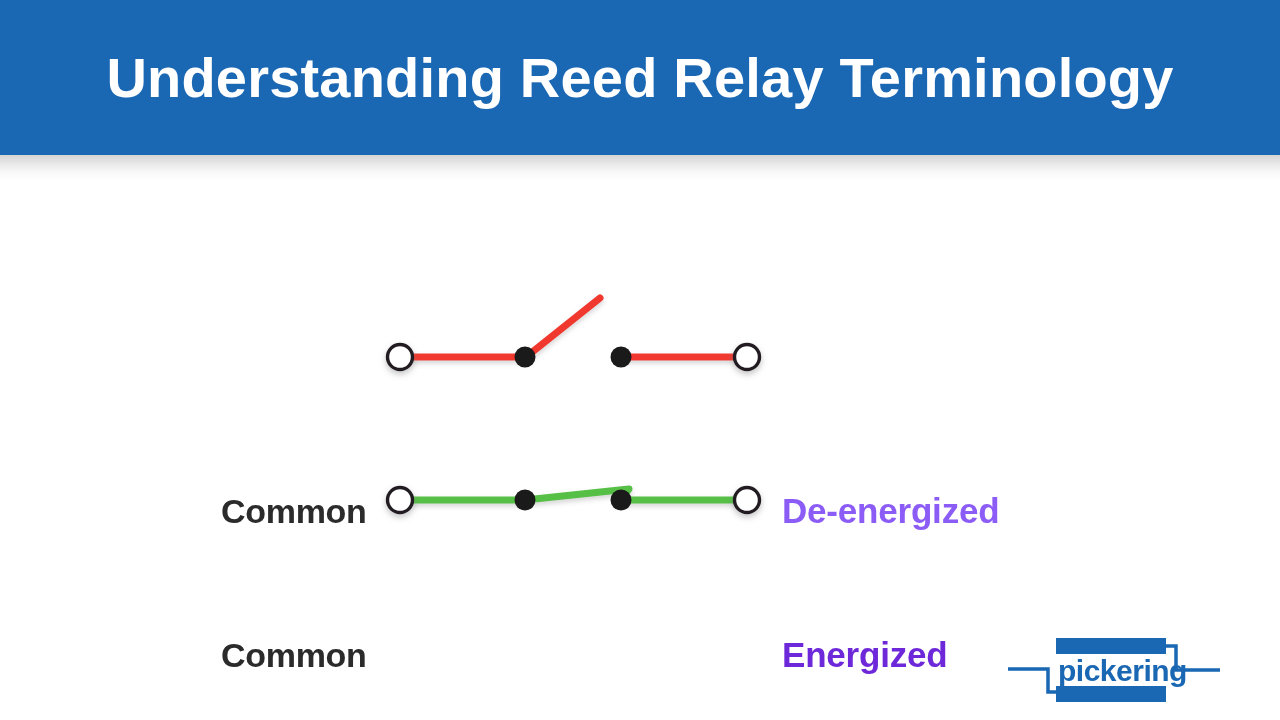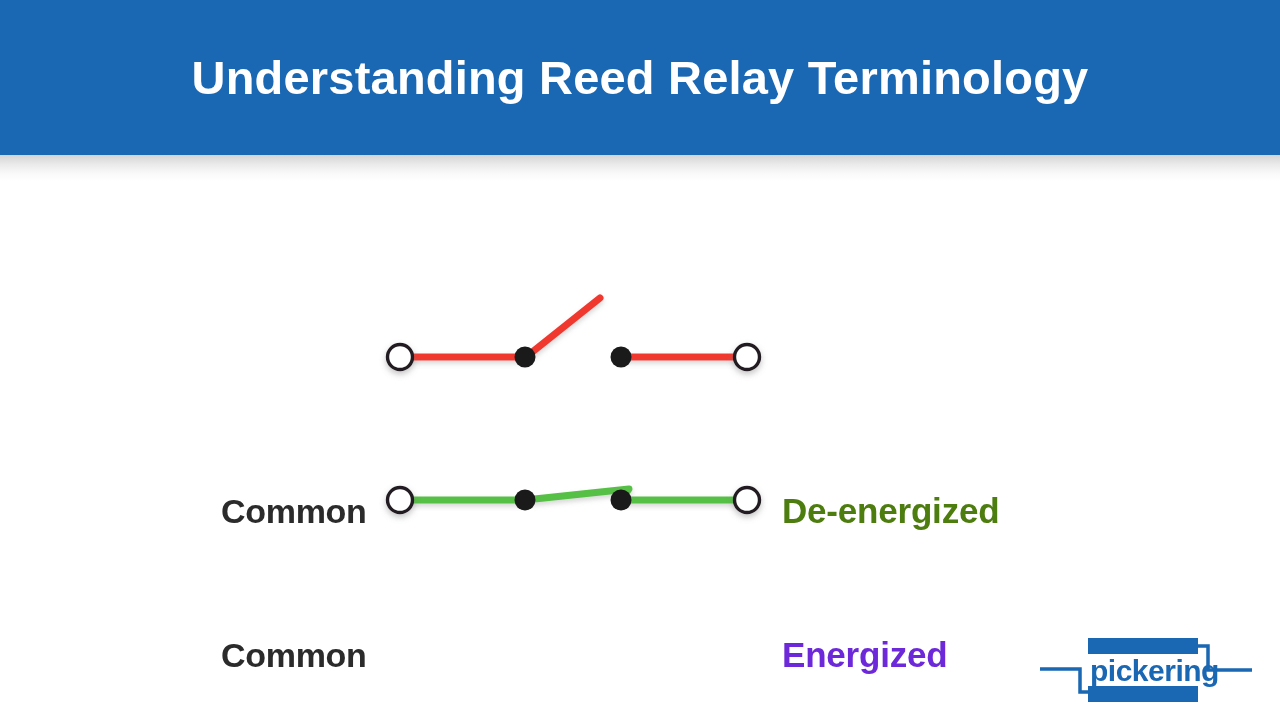--- a/index.html
+++ b/index.html
@@ -33,21 +33,21 @@
     box-sizing: border-box;
     display: flex;
     align-items: center;
     justify-content: center;
     z-index: 3;
   }
   .header-title {
     color: #ffffff;
     font-family: "Liberation Sans", sans-serif;
     font-weight: bold;
-    font-size: 47px;
+    font-size: 56px;
     letter-spacing: 0.2px;
     line-height: 1;
     text-align: center;
     white-space: nowrap;
     margin: 0;
     padding: 0;
   }
   .header-shadow {
     position: absolute;
     left: 0;
@@ -92,32 +92,32 @@
     color: #2b2b2b;
     letter-spacing: -0.3px;
   }
   .lbl-common-1 { left: 221px; top: 339px; }
   .lbl-common-2 { left: 221px; top: 483px; }
 
   .lbl-state { font-size: 35px; letter-spacing: -0.2px; }
   .lbl-deenergized {
     left: 782px;
     top: 338px;
-    color: #4d7c0f;
+    color: #8b5cf6;
   }
   .lbl-energized {
     left: 782px;
     top: 482px;
     color: #6d28d9;
   }
 
   
   .logo {
     position: absolute;
-    left: 1040px;
+    left: 1008px;
     top: 634px;
     width: 224px;
     height: 72px;
     z-index: 4;
   }
   .logo svg { display: block; }
 </style>
 </head>
 <body>
 

